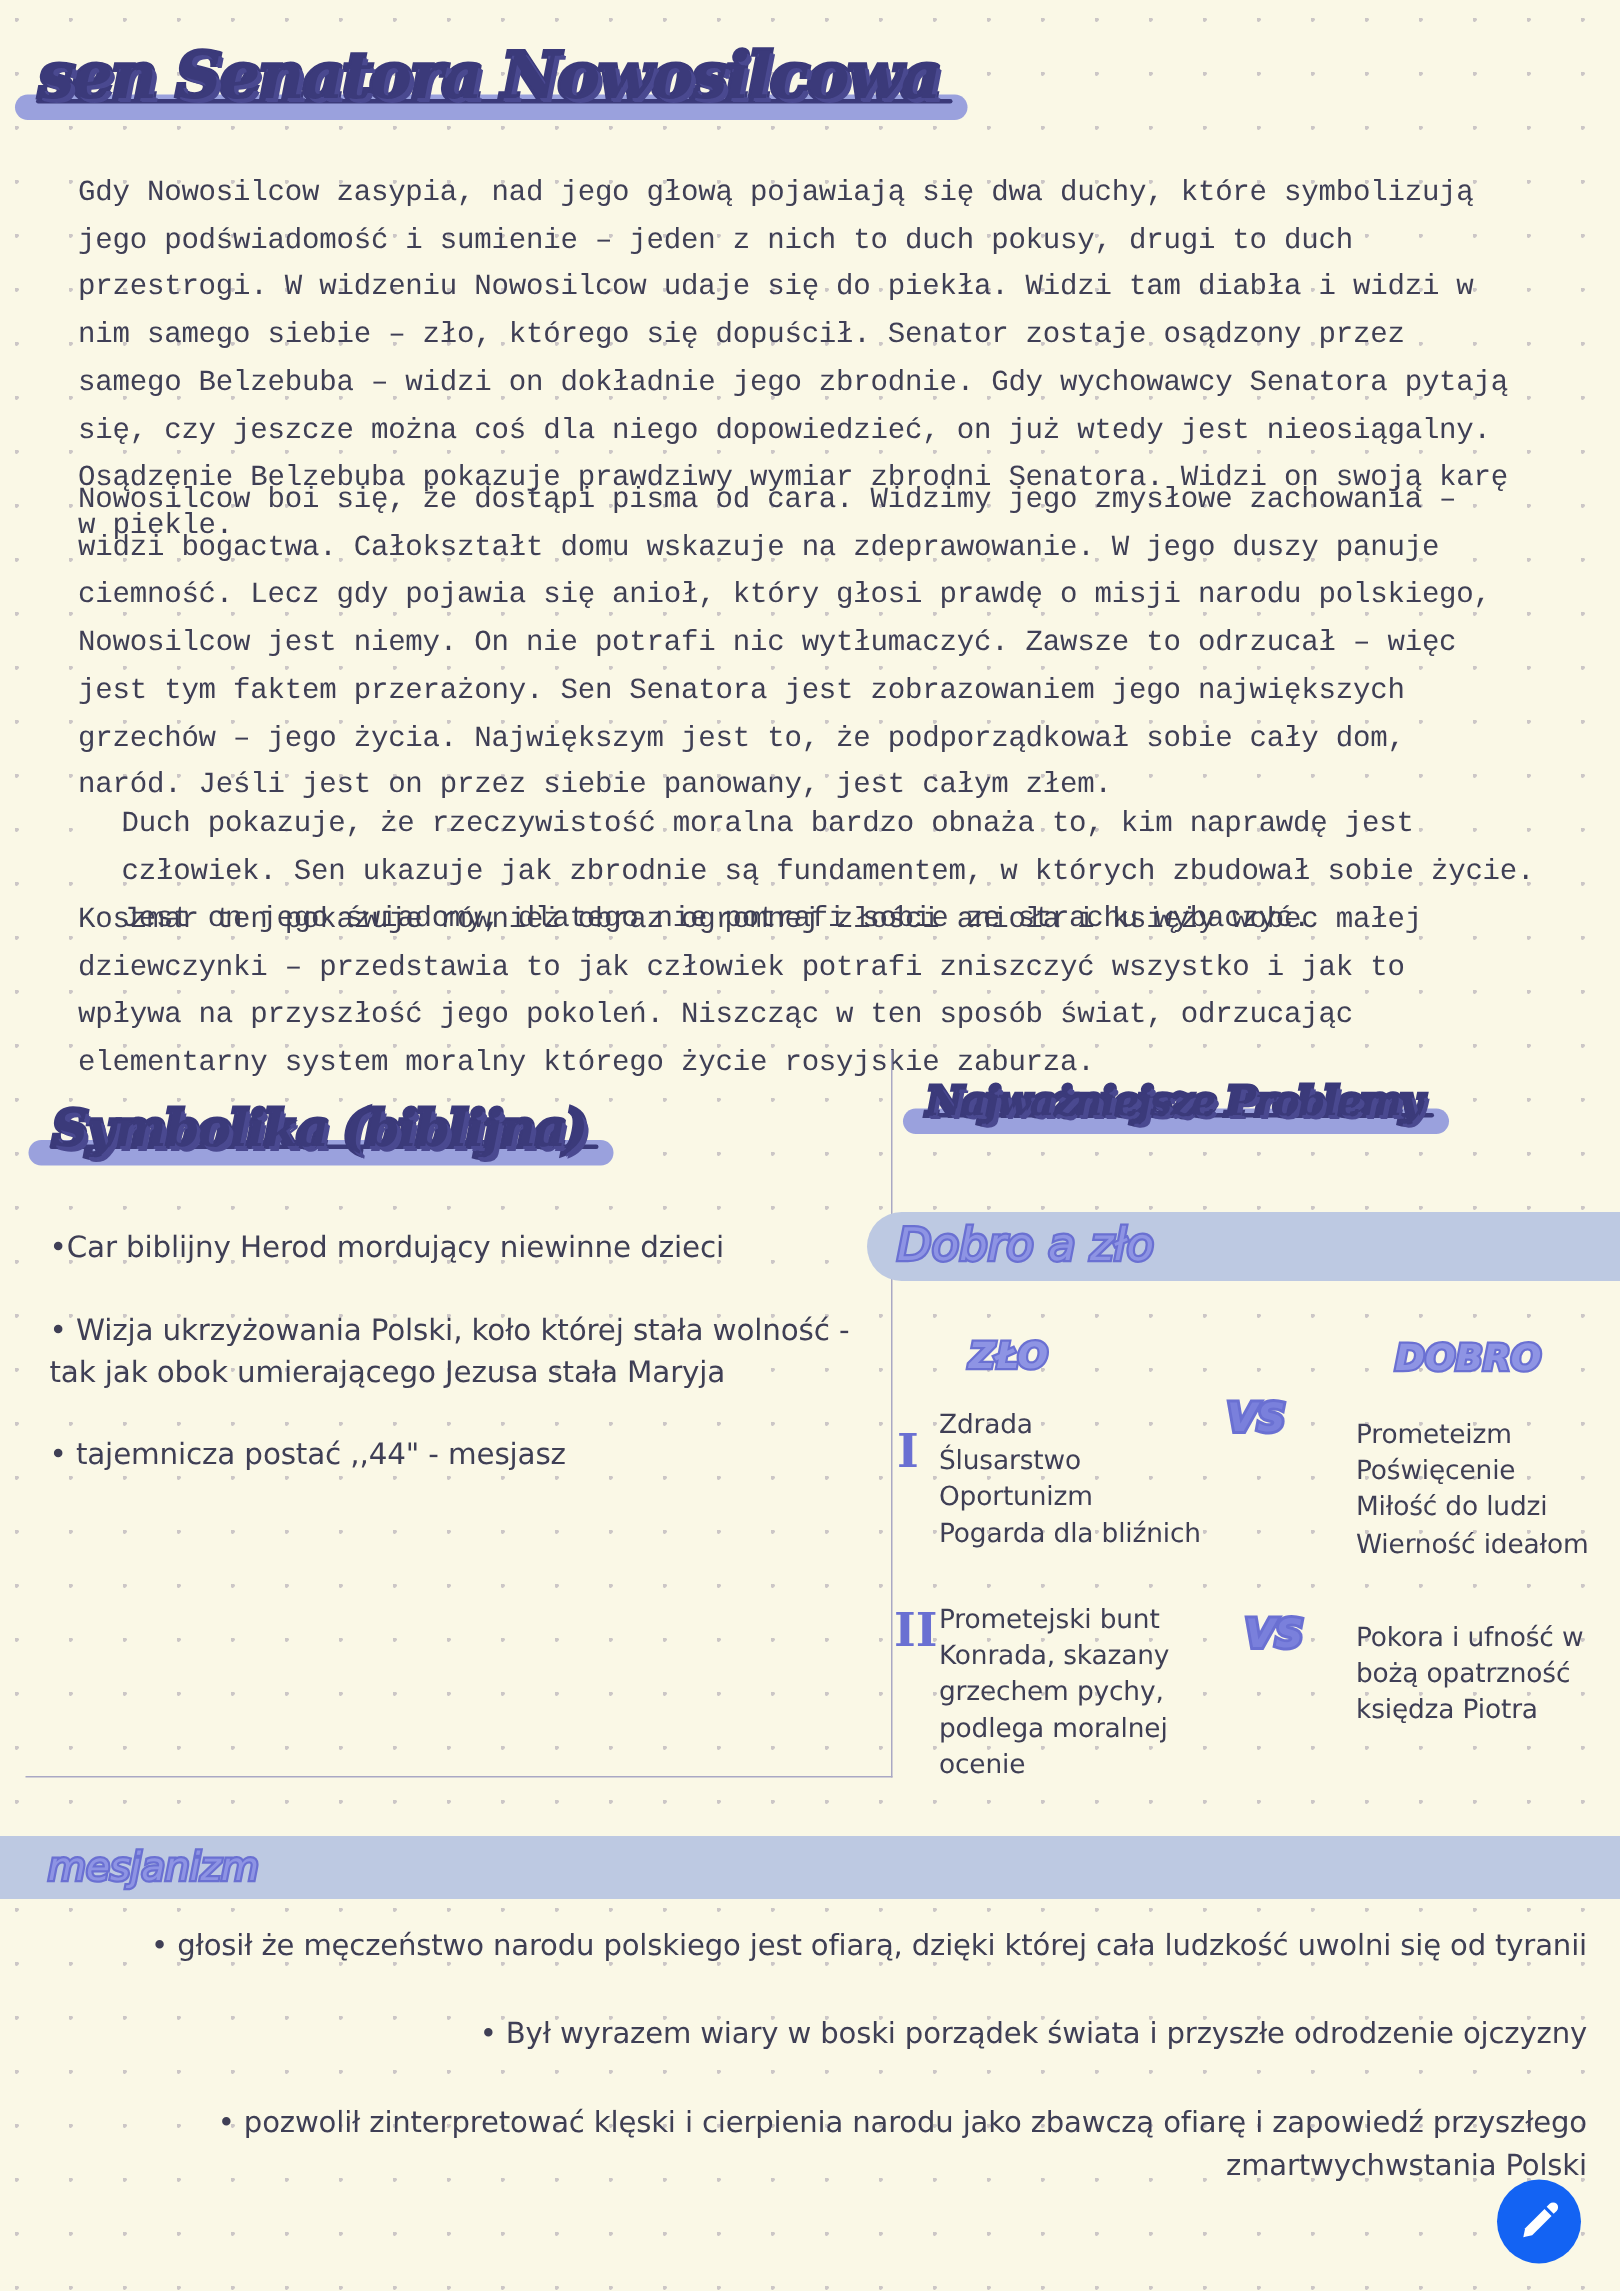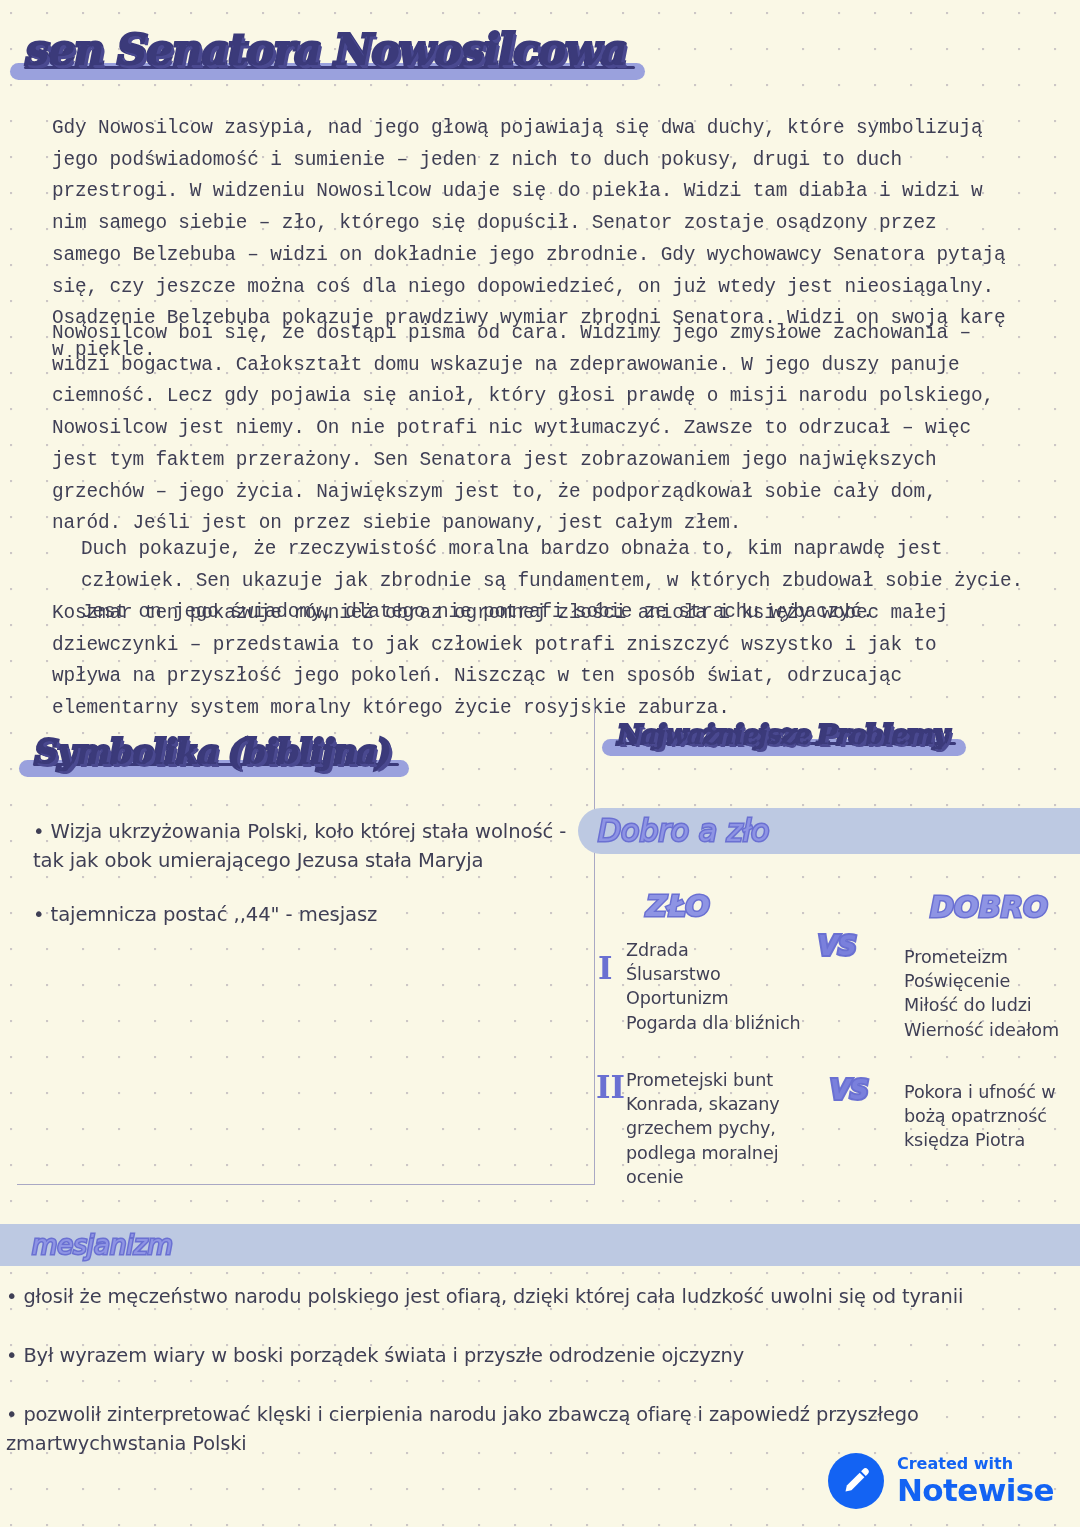--- a/index.html
+++ b/index.html
@@ -150,21 +150,21 @@
     border-bottom-left-radius: 23px;
     padding-left: 20px;
   }
   #dobro-zlo-banner .bubble-text { font-size: 30px; }
 
   .col-head {
     position: absolute;
     font-family: "DejaVu Sans", sans-serif;
     font-weight: bold;
     font-style: italic;
-    font-size: 29px;
+    font-size: 24px;
     color: #8e94e4;
     -webkit-text-stroke: 3px #6a70d2;
     paint-order: stroke fill;
     line-height: 1;
   }
   #head-zlo   { left: 68px;  top: 192px; }
   #head-dobro { left: 352px; top: 193px; }
 
   .numeral {
     position: absolute;
@@ -209,24 +209,25 @@
     left: 0;
     top: 1224px;
     width: 1080px;
     height: 42px;
     padding-left: 32px;
   }
   #mesjanizm-banner .bubble-text { font-size: 26px; }
 
   #mesjanizm-list {
     position: absolute;
-    left: 6px;
+    left: 18px;
     top: 1282px;
     width: 1040px;
     list-style: none;
+    text-align: right;
   }
   #mesjanizm-list li {
     font-size: 19.4px;
     line-height: 29px;
     color: #3f3f55;
     margin-bottom: 30px;
     letter-spacing: -0.1px;
   }
 
   
@@ -274,20 +275,21 @@
 <p class="prose" id="para-2">Nowosilcow boi się, że dostąpi pisma od cara. Widzimy jego zmysłowe zachowania – widzi bogactwa. Całokształt domu wskazuje na zdeprawowanie. W jego duszy panuje ciemność. Lecz gdy pojawia się anioł, który głosi prawdę o misji narodu polskiego, Nowosilcow jest niemy. On nie potrafi nic wytłumaczyć. Zawsze to odrzucał – więc jest tym faktem przerażony. Sen Senatora jest zobrazowaniem jego największych grzechów – jego życia. Największym jest to, że podporządkował sobie cały dom, naród. Jeśli jest on przez siebie panowany, jest całym złem.</p>
 <p class="prose" id="para-3">Duch pokazuje, że rzeczywistość moralna bardzo obnaża to, kim naprawdę jest człowiek. Sen ukazuje jak zbrodnie są fundamentem, w których zbudował sobie życie. Jest on jego świadomy, dlatego nie potrafi sobie ze strachu wybaczyć.</p>
 <p class="prose" id="para-4">Koszmar ten pokazuje również obraz ogromnej złości anioła i księży wobec małej dziewczynki – przedstawia to jak człowiek potrafi zniszczyć wszystko i jak to wpływa na przyszłość jego pokoleń. Niszcząc w ten sposób świat, odrzucając elementarny system moralny którego życie rosyjskie zaburza.</p>
 
 <section id="symbolika-panel">
   <div class="script-head" id="symbolika-title">
     <span class="script-bar"></span>
     <span class="script-text">Symbolika (biblijna)</span>
   </div>
   <ul class="sym-list">
+    <li>•Car biblijny Herod mordujący niewinne dzieci</li>
     <li>• Wizja ukrzyżowania Polski, koło której stała wolność - tak jak obok umierającego Jezusa stała Maryja</li>
     <li>• tajemnicza postać ,,44" - mesjasz</li>
   </ul>
 </section>
 
 <section id="problemy-panel">
   <div class="script-head" id="problemy-title">
     <span class="script-bar"></span>
     <span class="script-text">Najważniejsze Problemy</span>
   </div>
@@ -326,17 +328,13 @@
   <li>• pozwolił zinterpretować klęski i cierpienia narodu jako zbawczą ofiarę i zapowiedź przyszłego zmartwychwstania Polski</li>
 </ul>
 
 <div id="notewise">
   <div id="notewise-mark">
     <svg width="34" height="34" viewBox="0 0 24 24" aria-hidden="true">
       <path d="M5.5 15.2 L14.6 6.1 L17.9 9.4 L8.8 18.5 L4.6 19.4 Z" fill="#ffffff"></path>
       <path d="M15.6 5.1 L17.0 3.7 A1.9 1.9 0 0 1 20.3 7.0 L18.9 8.4 Z" fill="#ffffff"></path>
     </svg>
   </div>
-  <div id="notewise-words">
-    <span id="notewise-created">Created with</span>
-    <span id="notewise-name">Notewise</span>
-  </div>
 </div>
 
 </body></html>

